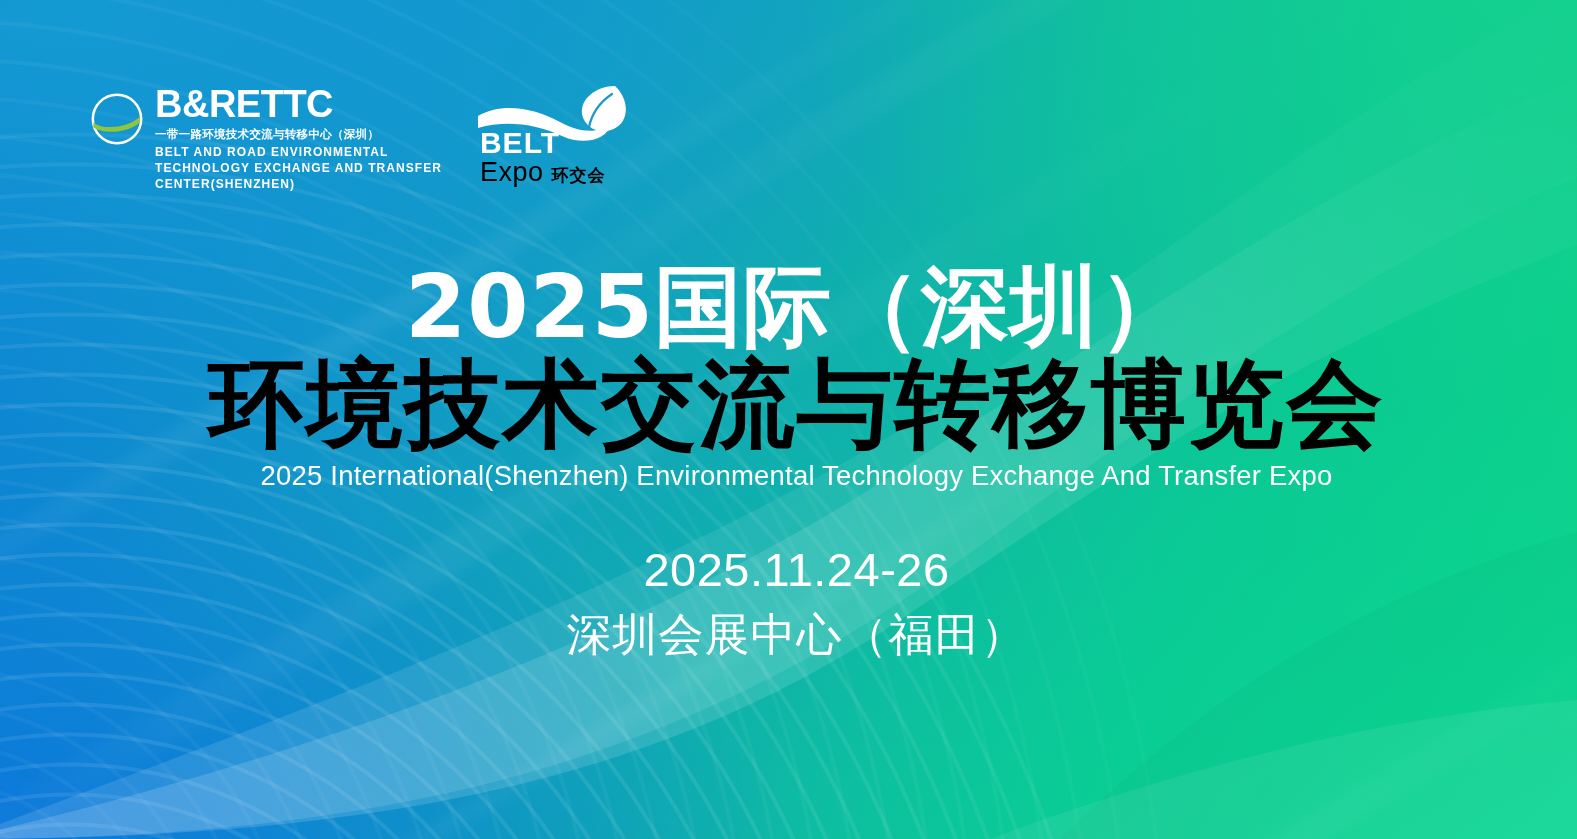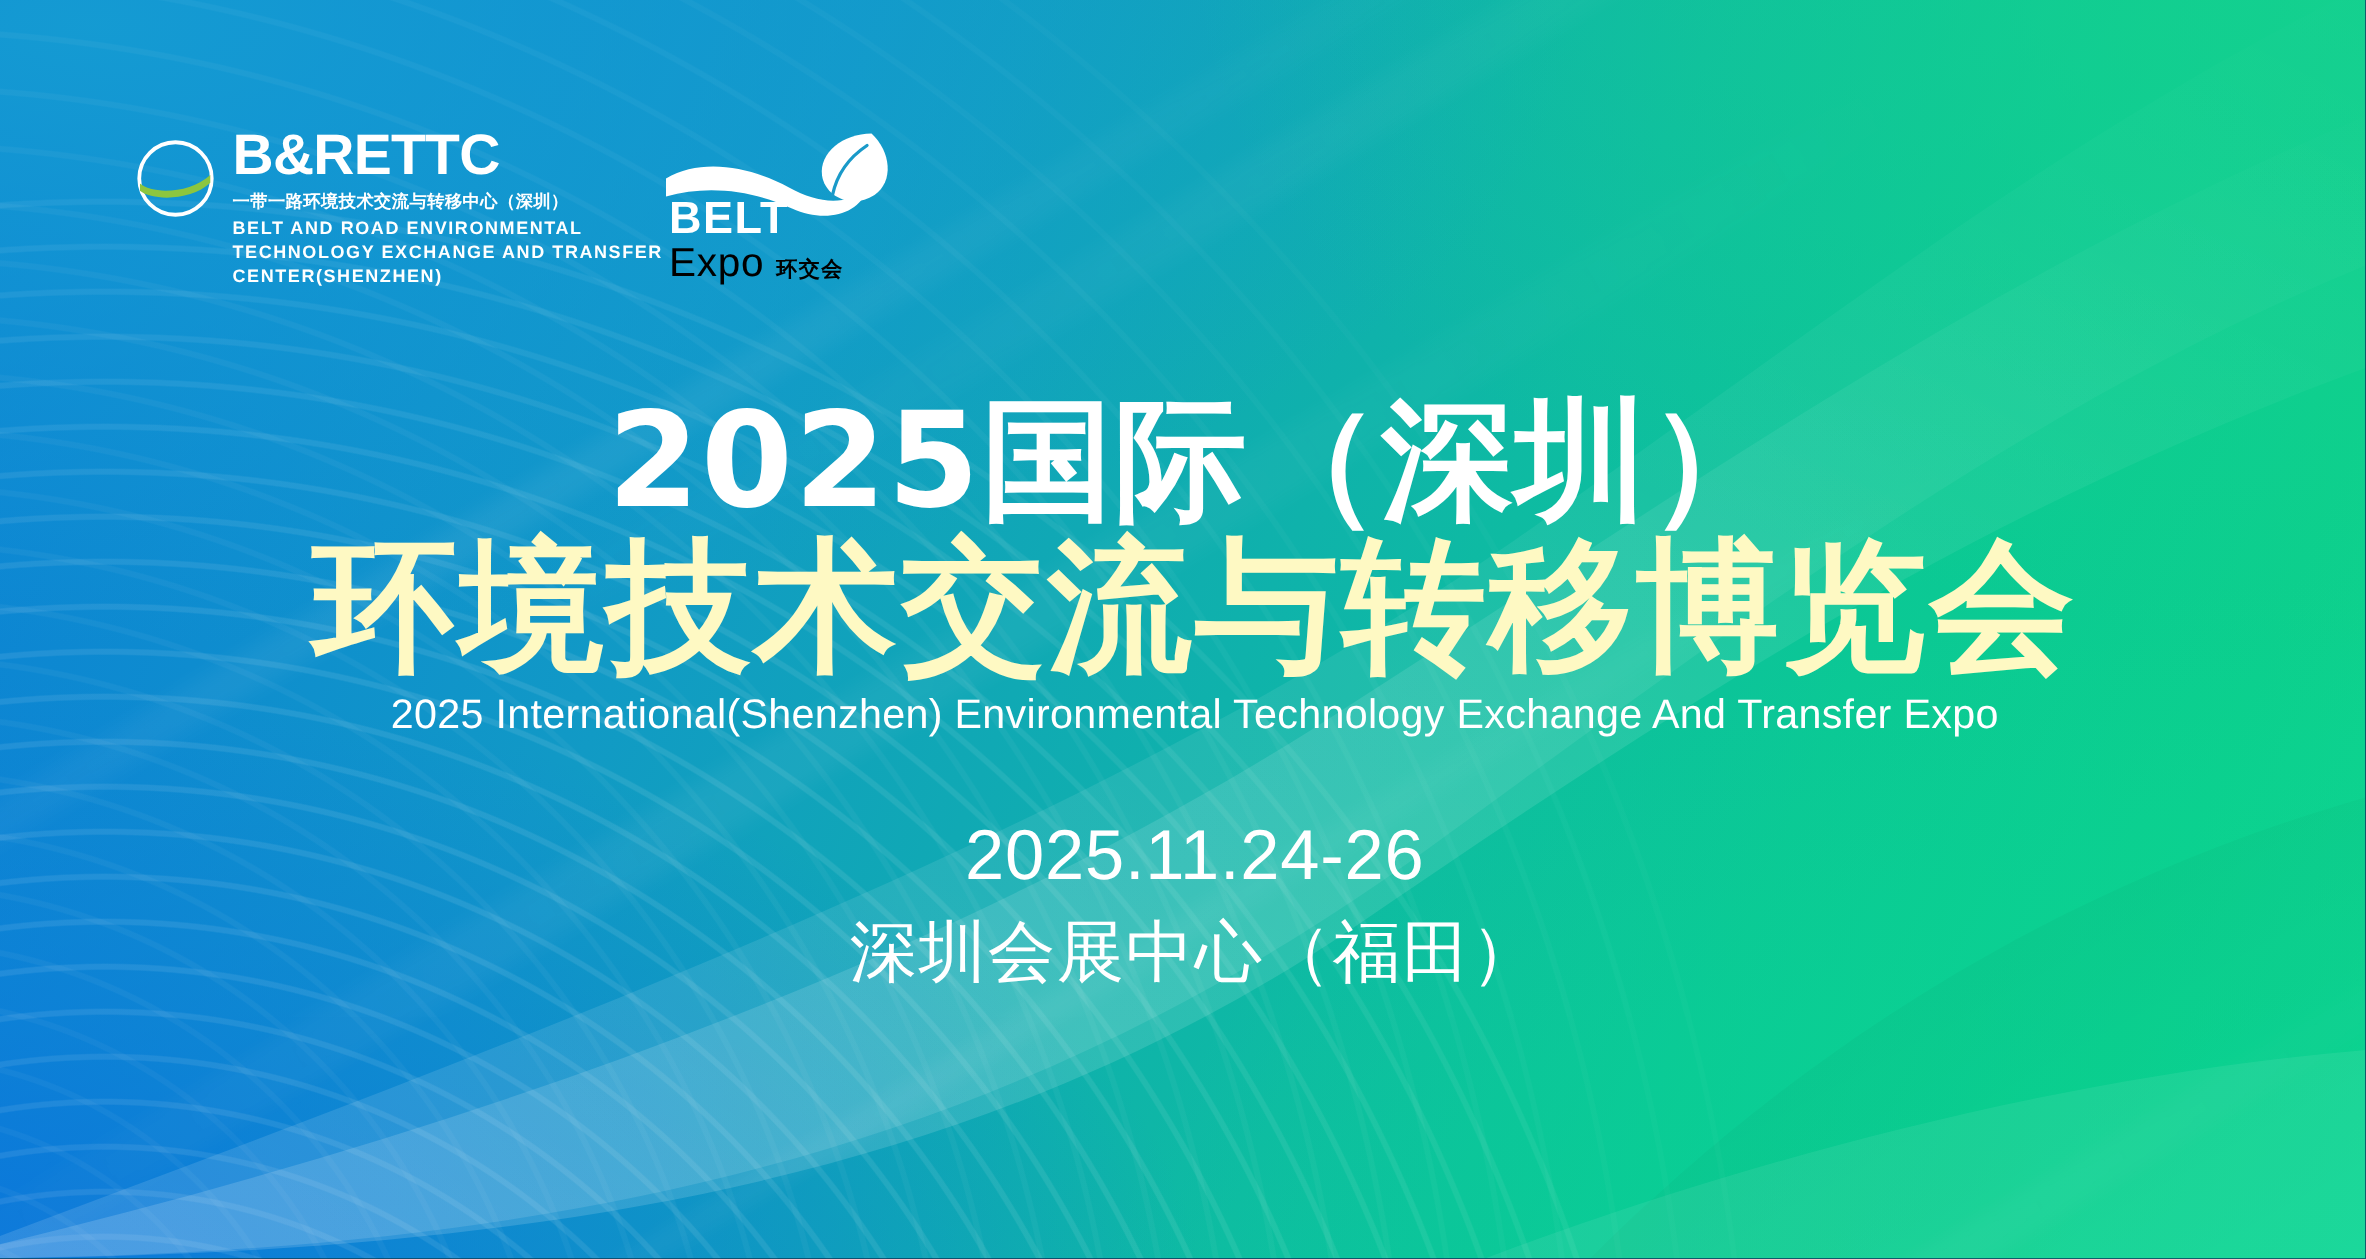--- a/index.html
+++ b/index.html
@@ -88,21 +88,21 @@
     background:linear-gradient(90deg, rgba(255,255,255,0) 0%, rgba(255,255,255,.20) 45%, rgba(255,255,255,.16) 60%, rgba(255,255,255,0) 100%);
     filter:blur(6px);
   }
 
   .wave-svg{ position:absolute; inset:0; width:100%; height:100%; }
 
   
   .logo-row{
     position:absolute;
     left:88px; top:86px;
-    display:flex; align-items:center; 
+    display:flex; align-items:flex-start; gap:34px;
   }
   .brettc{ display:flex; align-items:flex-start; gap:9px; }
   .globe{ width:58px; height:58px; flex:none; margin-top:4px; }
   .brettc-txt{ display:flex; flex-direction:column; }
   .brettc-name{
     color:#fff; font-weight:bold; font-size:38px;
     letter-spacing:-.5px; line-height:.95;
     font-family:"Liberation Sans","DejaVu Sans",sans-serif;
   }
   .brettc-cn{
@@ -121,21 +121,21 @@
   .iete-ab{ position:absolute; left:4px; top:42px; }
   .iete-ab .l1{
     color:#fff; font-weight:bold; font-size:30px;
     letter-spacing:1px; line-height:1; 
   }
   .iete-ab .l2{
     color:#000000; font-size:27px; font-weight:300; line-height:1.05;
     letter-spacing:.5px; display:flex; align-items:baseline; gap:8px;
   }
   .iete-ab .l2 .cn{
-    font-size:14px; font-weight:bold;
+    font-size:17px; font-weight:bold;
     font-family:"DejaVu Sans","Liberation Sans",sans-serif;
     letter-spacing:1px;
   }
 
   .slogan{
     position:absolute; right:98px; top:103px;
     color:#fff; font-size:29px; letter-spacing:3px; font-weight:400;
     font-family:"DejaVu Sans","Liberation Sans",sans-serif;
     white-space:nowrap;
   }
@@ -145,21 +145,21 @@
     position:absolute; left:16px; right:0; top:262px;
     text-align:center;
   }
   .title-cn1{
     color:#fff; font-weight:bold;
     font-size:88px; line-height:1.02; letter-spacing:1px;
     font-family:"DejaVu Sans","Liberation Sans",sans-serif;
     white-space:nowrap;
   }
   .title-cn2{
-    color:#fef9c3; font-weight:bold;
+    color:#000000; font-weight:bold;
     font-size:96px; line-height:1.06; letter-spacing:2px;
     font-family:"DejaVu Sans","Liberation Sans",sans-serif;
     white-space:nowrap;
     margin-top:2px;
   }
   .title-en{
     color:#fff; font-size:27.5px; font-weight:400;
     letter-spacing:.2px; margin-top:4px; white-space:nowrap;
   }
   .date{

